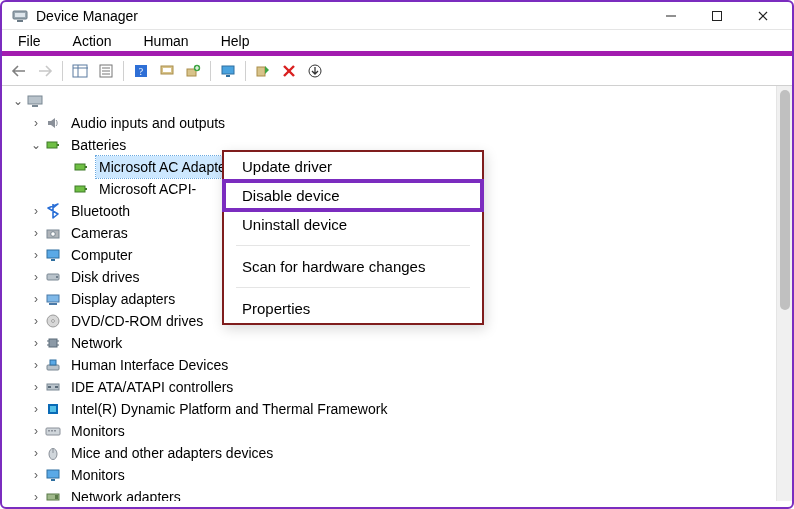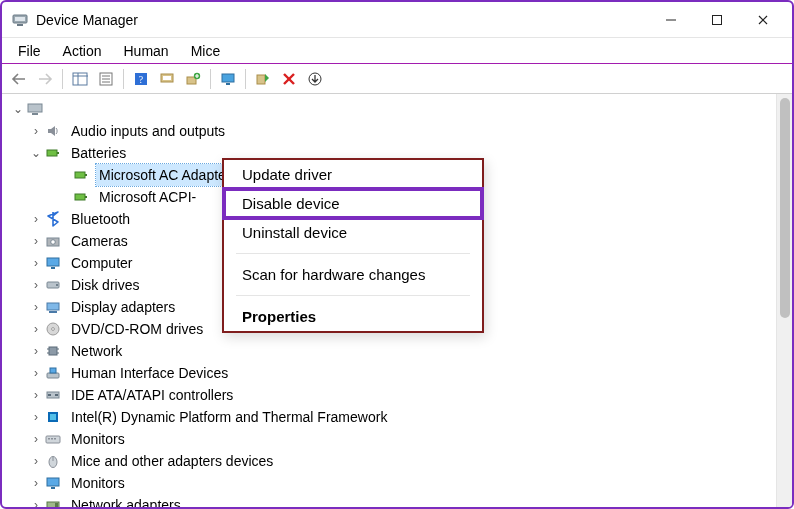--- a/index.html
+++ b/index.html
@@ -11,44 +11,44 @@
     width: 794px;
     height: 509px;
     overflow: hidden;
     border: 2px solid #7b2cbf;
     border-radius: 6px;
     position: relative;
   }
   .titlebar {
     display: flex;
     align-items: center;
-    height: 36px;
+    height: 28px;
     padding: 0 6px;
     border-bottom: 1px solid #e5e5e5;
   }
   .titlebar .app-icon {
     width: 16px; height: 16px;
     margin: 0 8px 0 4px;
     display: inline-flex;
   }
   .titlebar .title { flex: 0 0 auto; font-size: 14px; }
   .titlebar .spacer { flex: 1; }
   .win-btn {
     width: 46px; height: 34px;
     display: flex; align-items: center; justify-content: center;
     font-family: "Segoe UI Symbol", sans-serif;
     font-size: 12px;
   }
   .menubar {
     display: flex;
-    gap: 2px;
+    gap: 12px;
     padding: 2px 6px;
     height: 26px;
     align-items: center;
-    border-bottom: 1px solid #a21caf;
+    border-bottom: 5px solid #a21caf;
   }
   .menubar .menu-item {
     padding: 2px 10px;
   }
   .toolbar {
     display: flex;
     align-items: center;
     gap: 4px;
     padding: 3px 6px;
     border-bottom: 1px solid #d0d0d0;
@@ -127,21 +127,21 @@
     z-index: 10;
   }
   .ctx-item {
     padding: 6px 18px;
     font-size: 15px;
   }
   .ctx-item.highlight {
     outline: 4px solid #7b2cbf;
     outline-offset: -2px;
   }
-  .ctx-item.bold { font-weight: 700; }
+  .ctx-item.bold { font-weight: 400; }
   .ctx-sep {
     height: 1px;
     background: #e5e5e5;
     margin: 6px 12px;
   }
 </style>
 </head>
 <body>
 
 <div class="titlebar">
@@ -169,21 +169,21 @@
         <line x1="2" y1="2" x2="10" y2="10" stroke="#222" stroke-width="1.2"></line>
         <line x1="10" y1="2" x2="2" y2="10" stroke="#222" stroke-width="1.2"></line>
       </svg>
   </div>
 </div>
 
 <div class="menubar">
   <div class="menu-item">File</div>
   <div class="menu-item">Action</div>
   <div class="menu-item">Human</div>
-  <div class="menu-item">Mice</div>
+  <div class="menu-item">Help</div>
 </div>
 
 <div class="toolbar">
   <div class="tb-btn">
       <svg width="16" height="14" viewBox="0 0 16 14">
         <path d="M7 2 L2 7 L7 12 M2 7 H14" fill="none" stroke="#808080" stroke-width="1.6"></path>
       </svg>
     </div>
   <div class="tb-btn">
       <svg width="16" height="14" viewBox="0 0 16 14">

